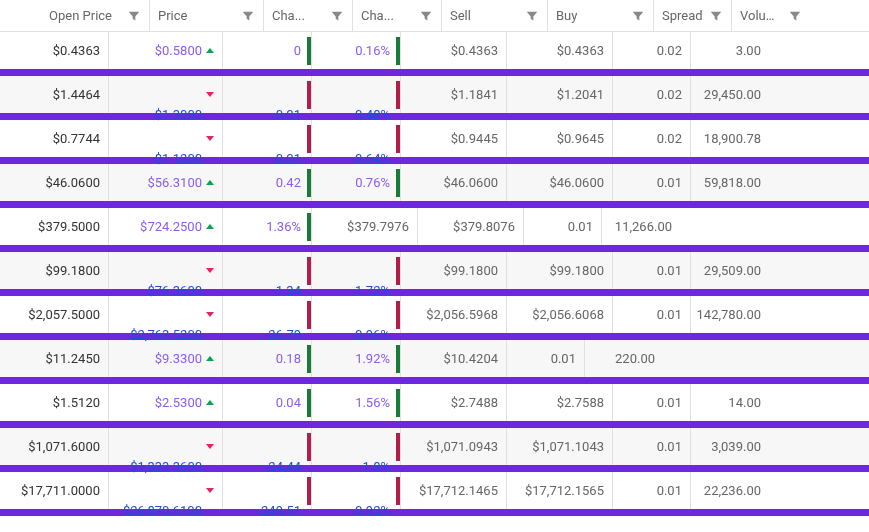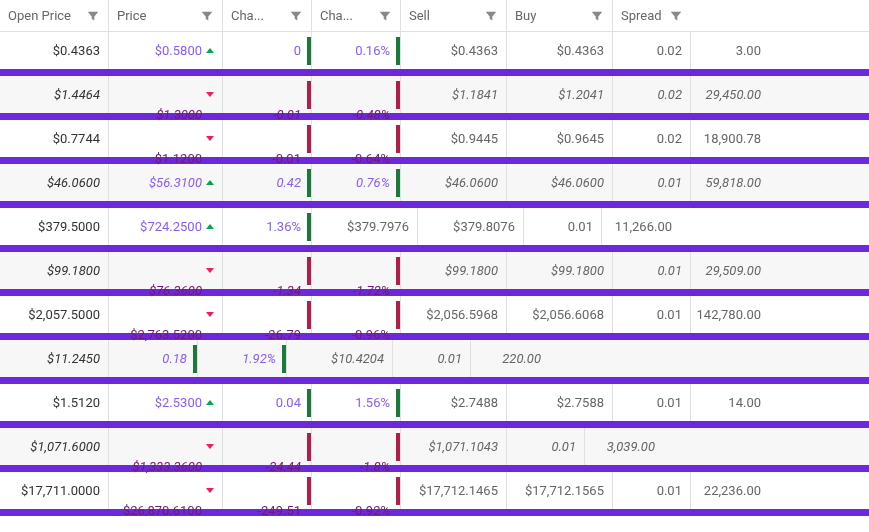--- a/index.html
+++ b/index.html
@@ -9,20 +9,21 @@
   color: #333;
   background: #fff;
   width: 869px;
 }
 .table { display: flex; flex-direction: column; }
 .header-row {
   display: flex;
   background: #fff;
   border-bottom: 1px solid #e0e0e0;
   height: 32px;
+  padding-left: 41px;
 }
 .header-cell {
   display: flex;
   align-items: center;
   justify-content: space-between;
   padding: 0 8px;
   color: #666;
   font-size: 13px;
   border-right: 1px solid #e0e0e0;
 }
@@ -37,36 +38,36 @@
   width: 14px;
   height: 14px;
   margin-left: 4px;
 }
 .filter-icon svg { width: 100%; height: 100%; display: block; }
 .data-row {
   display: flex;
   height: 44px;
   border-bottom: 7px solid #6d28d9;
 }
-.data-row.even { background: #f7f7f7; font-style: italic; }
+.data-row.even { background: #f7f7f7; }
 .data-row.odd { background: #fff; }
 .cell {
   display: flex;
   align-items: center;
   justify-content: flex-end;
   padding: 0 8px;
   border-right: 1px solid #e0e0e0;
   font-variant-numeric: tabular-nums;
   font-size: 13px;
 }
 .cell:last-child { border-right: none; }
 .cell.change-cell, .cell.changep-cell { padding-right: 0; }
 .cell.muted { color: #666; }
 .up { color: #8b5cf6; }
-.down { color: #701a75; margin-top: 40px; }
+.down { color: #1d4ed8; margin-top: 40px; }
 .dir-arrow {
   display: inline-block;
   width: 0; height: 0;
   margin-left: 4px;
 }
 .dir-arrow.up-arrow {
   border-left: 4px solid transparent;
   border-right: 4px solid transparent;
   border-bottom: 5px solid #00a651;
 }
@@ -149,20 +150,28 @@
       </span>
     </div>
     <div class="header-cell col-spread">
       <span class="header-label">Spread</span>
       <span class="filter-icon">
         <svg viewBox="0 0 16 16">
             <path d="M2 3 L14 3 L9.5 8.5 L9.5 13 L6.5 11 L6.5 8.5 Z" fill="#888"></path>
           </svg>
       </span>
     </div>
+    <div class="header-cell col-volume">
+      <span class="header-label">Volume</span>
+      <span class="filter-icon">
+        <svg viewBox="0 0 16 16">
+            <path d="M2 3 L14 3 L9.5 8.5 L9.5 13 L6.5 11 L6.5 8.5 Z" fill="#888"></path>
+          </svg>
+      </span>
+    </div>
   </div>
 
   <div id="tbody">
       <div class="data-row odd">
         <div class="cell col-open">
           <span>$0.4363</span>
         </div>
         <div class="cell col-price">
           <span class="up">$0.5800</span>
           <span class="dir-arrow up-arrow"></span>
@@ -355,20 +364,24 @@
           <span>0.01</span>
         </div>
         <div class="cell col-volume muted">
           <span>142,780.00</span>
         </div>
       </div>
       <div class="data-row even">
         <div class="cell col-open">
           <span>$11.2450</span>
         </div>
+        <div class="cell col-price">
+          <span class="up">$9.3300</span>
+          <span class="dir-arrow up-arrow"></span>
+        </div>
         <div class="cell col-change change-cell">
           <span class="up">0.18</span>
           <span class="bar up-bar"></span>
         </div>
         <div class="cell col-changep changep-cell">
           <span class="up">1.92%</span>
           <span class="bar up-bar"></span>
         </div>
         <div class="cell col-sell muted">
           <span>$10.4204</span>
@@ -418,20 +431,23 @@
           <span class="dir-arrow down-arrow"></span>
         </div>
         <div class="cell col-change change-cell">
           <span class="down">-24.44</span>
           <span class="bar down-bar"></span>
         </div>
         <div class="cell col-changep changep-cell">
           <span class="down">-1.8%</span>
           <span class="bar down-bar"></span>
         </div>
+        <div class="cell col-buy muted">
+          <span>$1,071.0943</span>
+        </div>
         <div class="cell col-sell muted">
           <span>$1,071.1043</span>
         </div>
         <div class="cell col-spread muted">
           <span>0.01</span>
         </div>
         <div class="cell col-volume muted">
           <span>3,039.00</span>
         </div>
       </div>

